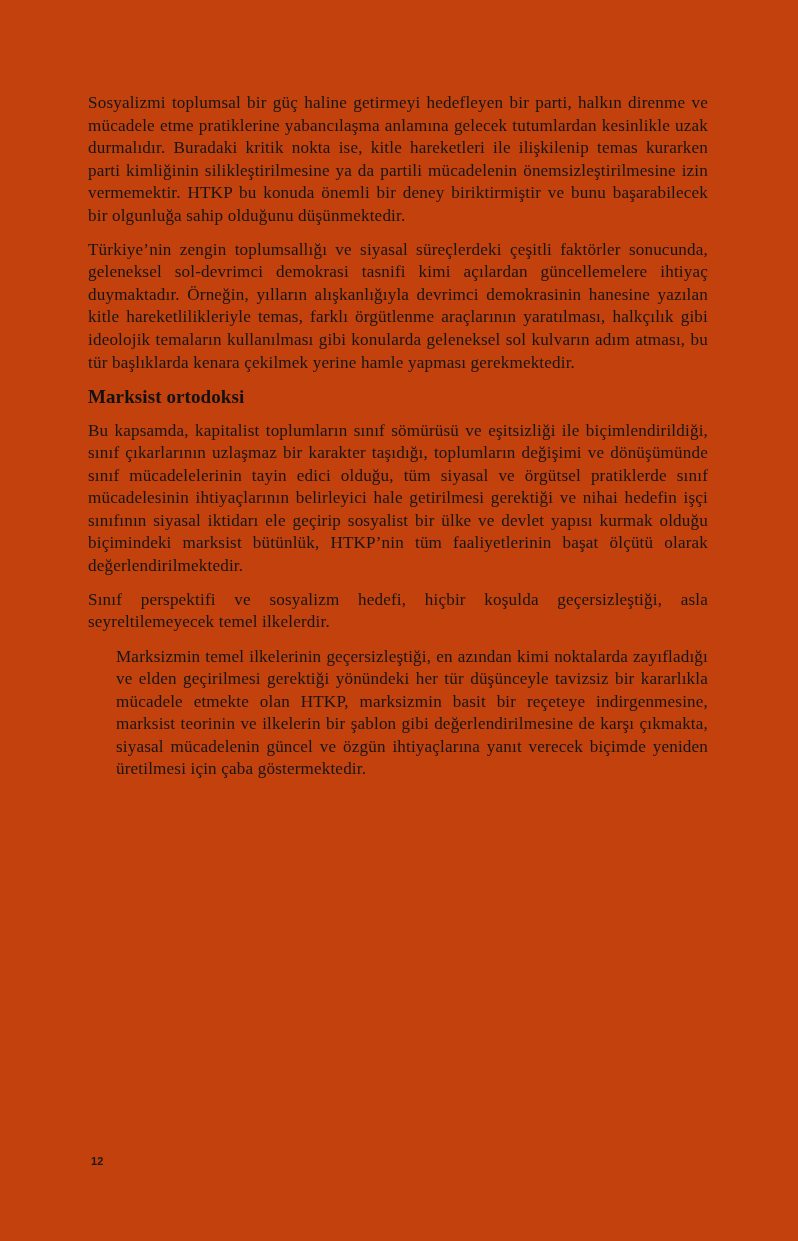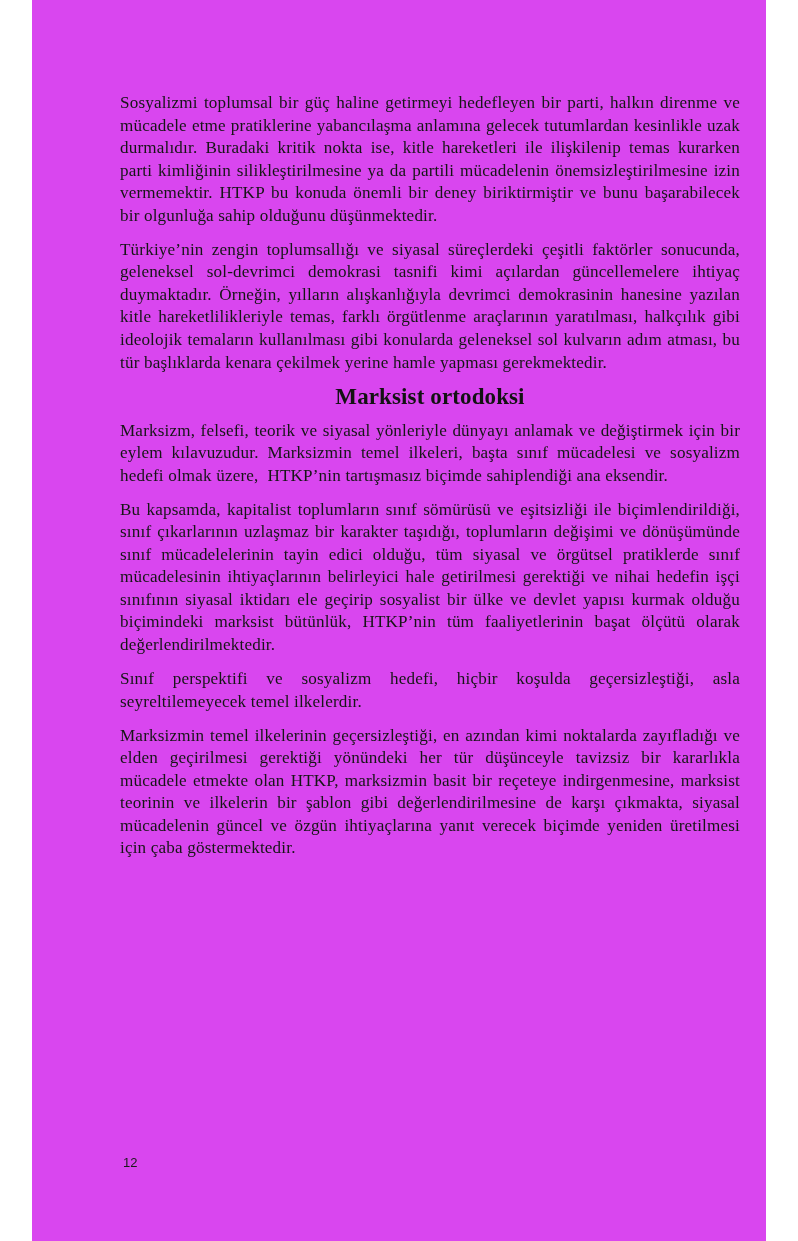--- a/index.html
+++ b/index.html
@@ -4,24 +4,24 @@
 <title>Book page</title>
 <style>
   html, body {
     margin: 0;
     padding: 0;
     background: #ffffff;
   }
 
   .page {
     position: relative;
-    width: 734px;
+    width: 798px;
     height: 1241px;
     margin: 0 auto;
-    background: #d946ef;
+    background: #c2410c;
     overflow: hidden;
     box-sizing: border-box;
   }
 
   .text-column {
     position: absolute;
     left: 88px;
     top: 92px;
     width: 620px;
   }
@@ -35,59 +35,59 @@
     text-justify: inter-word;
     margin: 0 0 11.5px 0;
     hyphens: none;
     -webkit-hyphens: none;
     white-space: pre-wrap;
     letter-spacing: 0.01em;
   }
 
   .body-paragraph:last-of-type {
     margin-bottom: 0;
+    margin-left: 28px;
   }
 
   .section-heading {
     font-family: "Liberation Serif", "DejaVu Serif", serif;
-    font-size: 23px;
+    font-size: 19px;
     line-height: 22.55px;
     font-weight: bold;
     color: #121212;
-    text-align: center;
+    text-align: left;
     margin: 0 0 11.5px 0;
     letter-spacing: 0.005em;
   }
 
   .folio {
     position: absolute;
     left: 91px;
     top: 1155px;
     font-family: "Liberation Sans", "DejaVu Sans", sans-serif;
-    font-size: 13px;
-    font-weight: normal;
+    font-size: 11px;
+    font-weight: bold;
     color: #1a1a1a;
     letter-spacing: 0.01em;
   }
 </style>
 </head>
 <body>
 
 <div class="page">
 
   <div class="text-column">
 
     <p class="body-paragraph">Sosyalizmi toplumsal bir güç haline getirmeyi hedefleyen bir parti, halkın direnme ve mücadele etme pratiklerine yabancılaşma anlamına gelecek tutumlardan kesinlikle uzak durmalıdır. Buradaki kritik nokta ise, kitle hareketleri ile ilişkilenip temas kurarken parti kimliğinin silikleştirilmesine ya da partili mücadelenin önemsizleştirilmesine izin vermemektir. HTKP bu konuda önemli bir deney biriktirmiştir ve bunu başarabilecek bir olgunluğa sahip olduğunu düşünmektedir.</p>
 
     <p class="body-paragraph">Türkiye’nin zengin toplumsallığı ve siyasal süreçlerdeki çeşitli faktörler sonucunda, geleneksel sol-devrimci demokrasi tasnifi kimi açılardan güncellemelere ihtiyaç duymaktadır. Örneğin, yılların alışkanlığıyla devrimci demokrasinin hanesine yazılan kitle hareketlilikleriyle temas, farklı örgütlenme araçlarının yaratılması, halkçılık gibi ideolojik temaların kullanılması gibi konularda geleneksel sol kulvarın adım atması, bu tür başlıklarda kenara çekilmek yerine hamle yapması gerekmektedir.</p>
 
 
     <h2 class="section-heading">Marksist ortodoksi</h2>
 
-    <p class="body-paragraph">Marksizm, felsefi, teorik ve siyasal yönleriyle dünyayı anlamak ve değiştirmek için bir eylem kılavuzudur. Marksizmin temel ilkeleri, başta sınıf mücadelesi ve sosyalizm hedefi olmak üzere,  HTKP’nin tartışmasız biçimde sahiplendiği ana eksendir.</p>
 
     <p class="body-paragraph">Bu kapsamda, kapitalist toplumların sınıf sömürüsü ve eşitsizliği ile biçimlendirildiği, sınıf çıkarlarının uzlaşmaz bir karakter taşıdığı, toplumların değişimi ve dönüşümünde sınıf mücadelelerinin tayin edici olduğu, tüm siyasal ve örgütsel pratiklerde sınıf mücadelesinin ihtiyaçlarının belirleyici hale getirilmesi gerektiği ve nihai hedefin işçi sınıfının siyasal iktidarı ele geçirip sosyalist bir ülke ve devlet yapısı kurmak olduğu biçimindeki marksist bütünlük, HTKP’nin tüm faaliyetlerinin başat ölçütü olarak değerlendirilmektedir.</p>
 
     <p class="body-paragraph">Sınıf perspektifi ve sosyalizm hedefi, hiçbir koşulda geçersizleştiği, asla seyreltilemeyecek temel ilkelerdir.</p>
 
     <p class="body-paragraph">Marksizmin temel ilkelerinin geçersizleştiği, en azından kimi noktalarda zayıfladığı ve elden geçirilmesi gerektiği yönündeki her tür düşünceyle tavizsiz bir kararlıkla mücadele etmekte olan HTKP, marksizmin basit bir reçeteye indirgenmesine, marksist teorinin ve ilkelerin bir şablon gibi değerlendirilmesine de karşı çıkmakta, siyasal mücadelenin güncel ve özgün ihtiyaçlarına yanıt verecek biçimde yeniden üretilmesi için çaba göstermektedir.</p>
 
   </div>
 
   <div class="folio">12</div>

